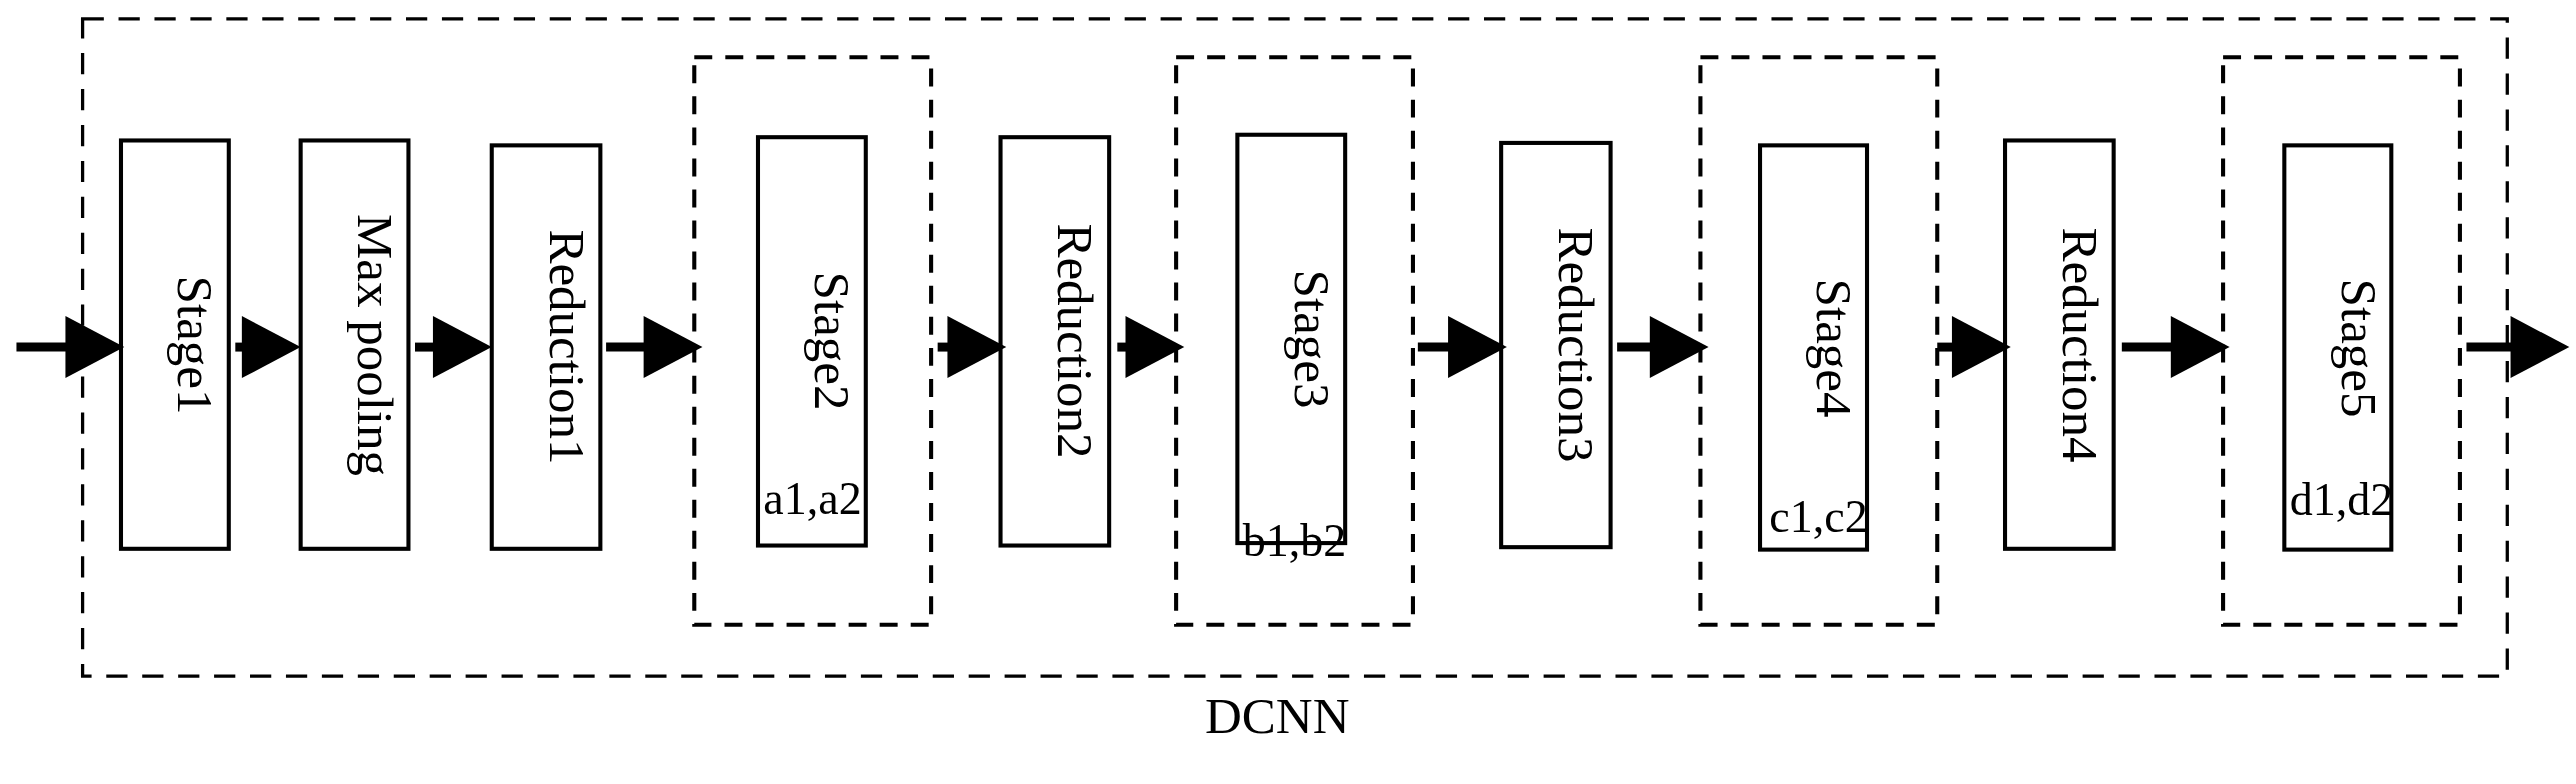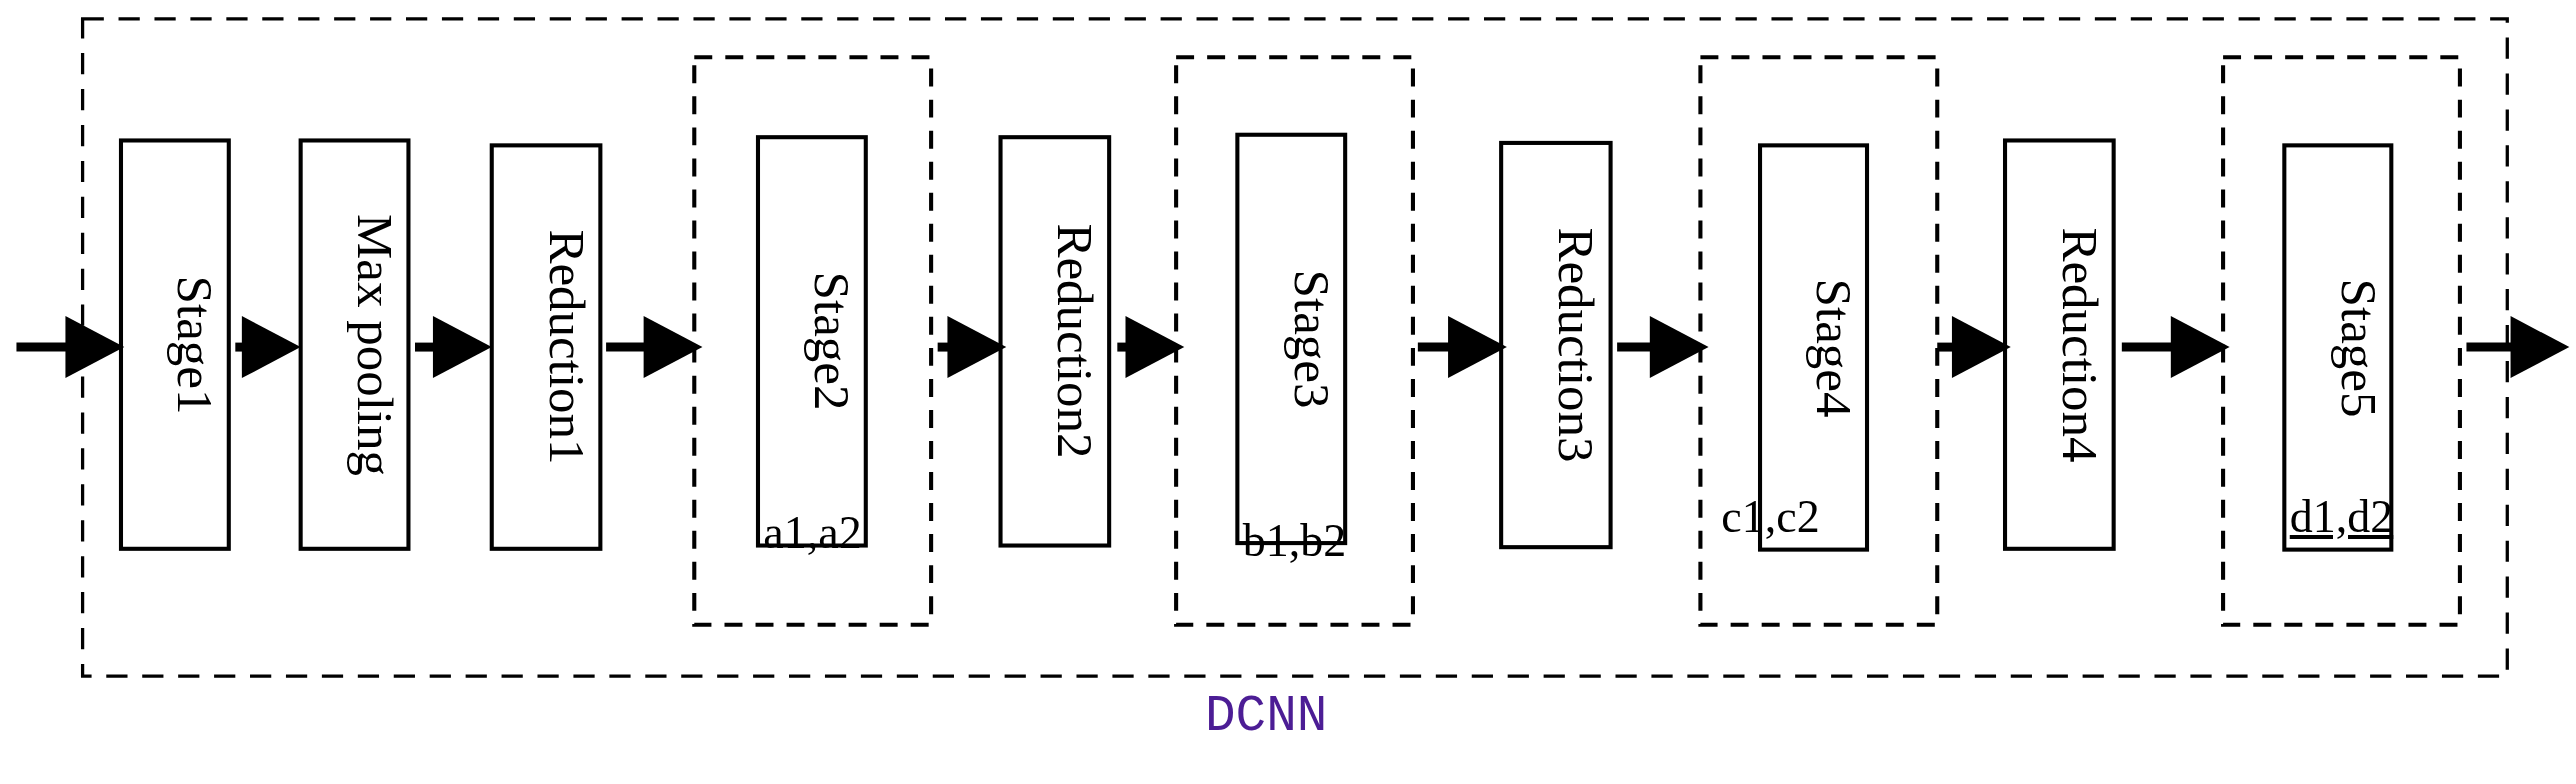--- a/index.html
+++ b/index.html
@@ -63,24 +63,24 @@
     white-space: nowrap;
     color: #000000;
     font-size: 46px;
     line-height: 1;
     text-align: center;
     font-family: "Liberation Serif", "DejaVu Serif", serif;
   }
   .net-label {
     position: absolute;
     white-space: nowrap;
-    color: #4c1d95;
+    color: #000000;
     font-size: 51px;
     line-height: 1;
-    font-family: Liberation Mono, monospace;
+    font-family: Liberation Serif, serif;
   }
 </style>
 </head>
 <body>
 
 <div id="canvas">
 
   <svg class="layer" viewBox="0 0 3154 960">
     <g id="svg-shapes">
         <rect x="101" y="23" width="2969" height="805" class="outer-dashed"></rect>
@@ -139,24 +139,24 @@
           <polygon points="2658,387 2730,425 2658,463" class="arrow-head"></polygon>
         </g>
         <g>
           <line x1="3020" y1="425" x2="3080" y2="425" class="arrow-line"></line>
           <polygon points="3074,387 3146,425 3074,463" class="arrow-head"></polygon>
         </g>
       </g>
   </svg>
 
   <div id="text-layer">
-      <div class="sublabel" style="left: 694px; top: 510px; width: 237px; text-align: center;">a1,a2</div>
+      <div class="sublabel" style="left: 694px; top: 476px; width: 237px; text-align: center;">a1,a2</div>
       <div class="sublabel" style="left: 1176px; top: 518px; width: 237px;">b1,b2</div>
-      <div class="sublabel" style="left: 1652px; top: 494px; width: 237px;">c1,c2</div>
-      <div class="sublabel" style="left: 2223px; top: 494px; width: 237px; text-decoration: underline;">d1,d2</div>
+      <div class="sublabel" style="left: 1700px; top: 494px; width: 237px;">c1,c2</div>
+      <div class="sublabel" style="left: 2223px; top: 477px; width: 237px;">d1,d2</div>
       <div class="vlabel" style="left: 194px; top: 345px; transform: rotate(90deg) translate(-50%, -50%);">Stage1</div>
       <div class="vlabel" style="left: 374px; top: 345px; transform: rotate(90deg) translate(-50%, -50%);">Max pooling</div>
       <div class="vlabel" style="left: 566px; top: 347px; transform: rotate(90deg) translate(-50%, -50%);">Reduction1</div>
       <div class="vlabel" style="left: 831px; top: 341px; transform: rotate(90deg) translate(-50%, -50%);">Stage2</div>
       <div class="vlabel" style="left: 1074px; top: 341px; transform: rotate(90deg) translate(-50%, -50%);">Reduction2</div>
       <div class="vlabel" style="left: 1311px; top: 339px; transform: rotate(90deg) translate(-50%, -50%);">Stage3</div>
       <div class="vlabel" style="left: 1575px; top: 345px; transform: rotate(90deg) translate(-50%, -50%);">Reduction3</div>
       <div class="vlabel" style="left: 1833px; top: 348px; transform: rotate(90deg) translate(-50%, -50%);">Stage4</div>
       <div class="vlabel" style="left: 2079px; top: 345px; transform: rotate(90deg) translate(-50%, -50%);">Reduction4</div>
       <div class="vlabel" style="left: 2358px; top: 348px; transform: rotate(90deg) translate(-50%, -50%);">Stage5</div>

